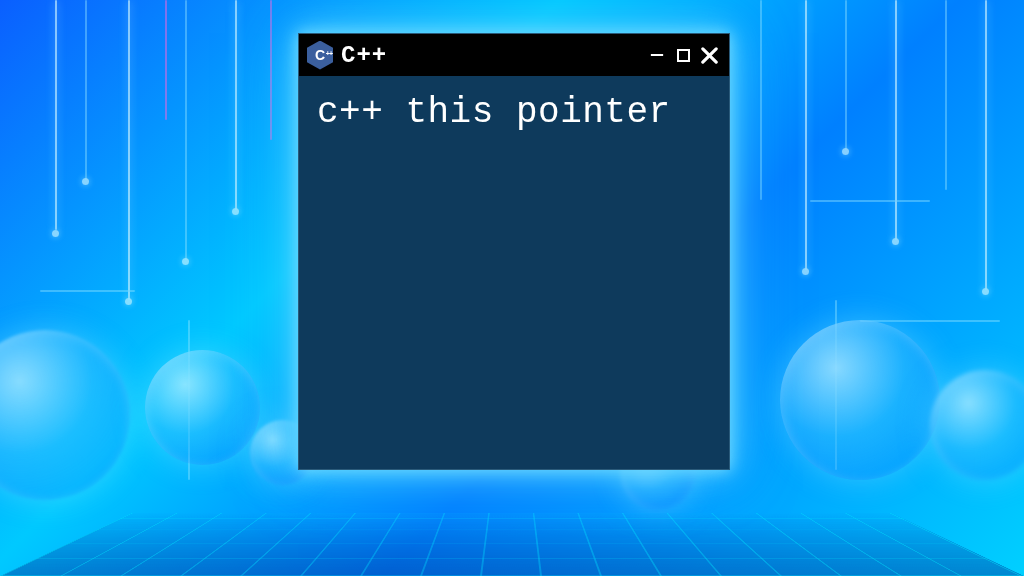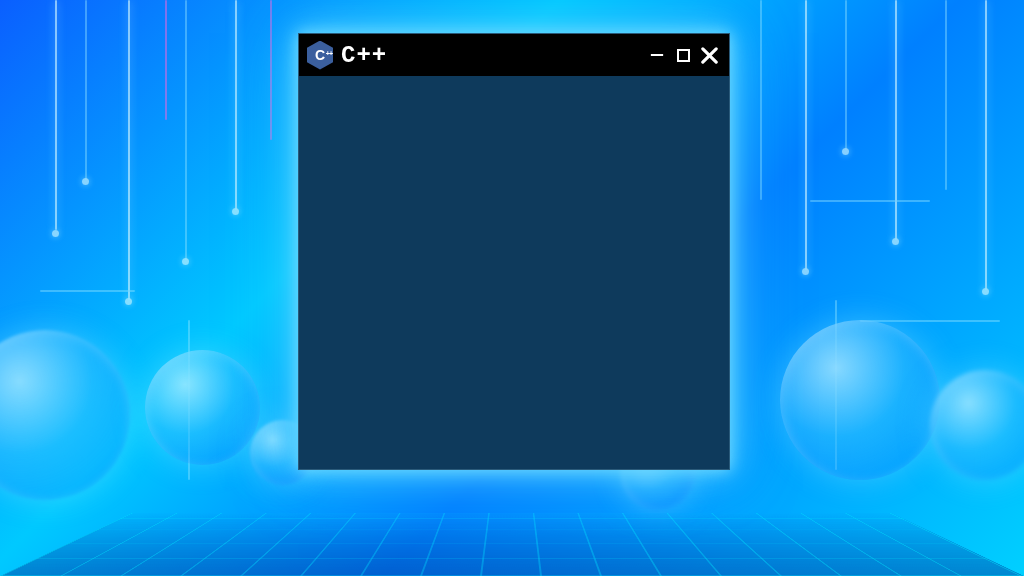--- a/index.html
+++ b/index.html
@@ -190,13 +190,16 @@
         <div></div>
       </div>
       <div class="ctrl ctrl-close">
         <svg viewBox="0 0 14 14">
           <line x1="1.5" y1="1.5" x2="12.5" y2="12.5" stroke="#fff" stroke-width="2.6" stroke-linecap="round"></line>
           <line x1="12.5" y1="1.5" x2="1.5" y2="12.5" stroke="#fff" stroke-width="2.6" stroke-linecap="round"></line>
         </svg>
       </div>
     </div>
   </div>
+  <div class="window-body">
+    <span>c++ this pointer</span>
+  </div>
 </div>
 
 </body></html>

